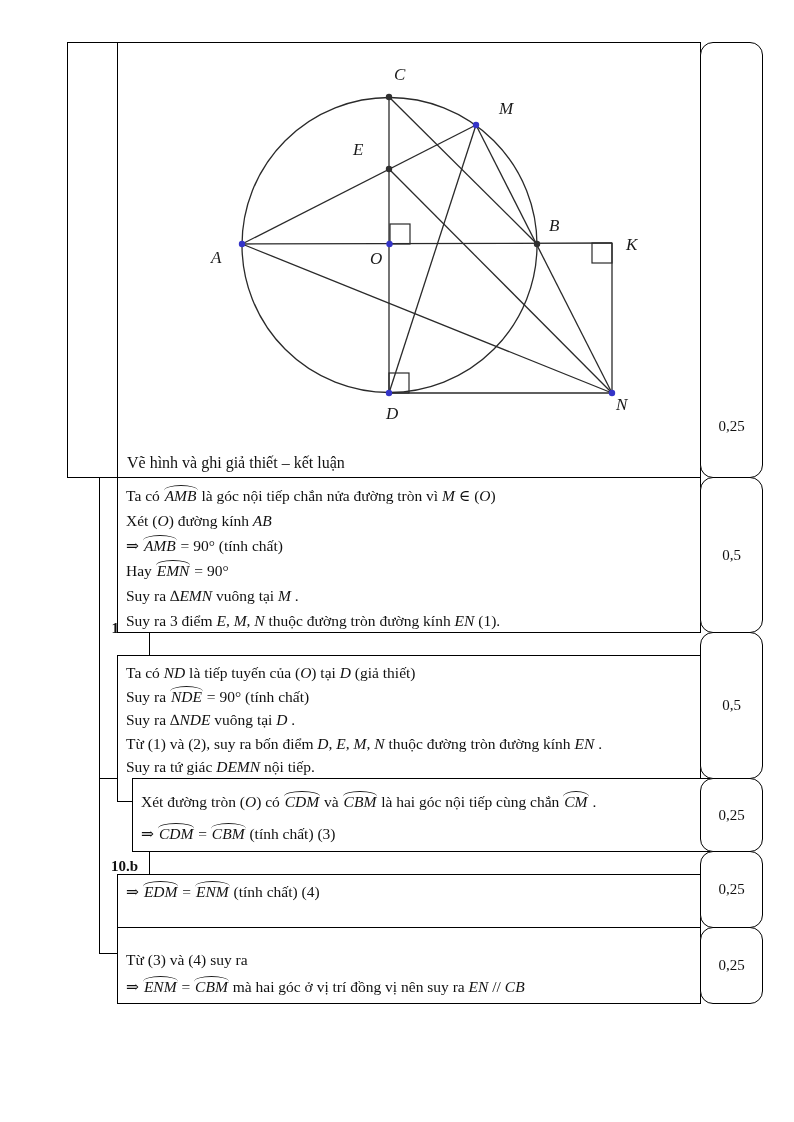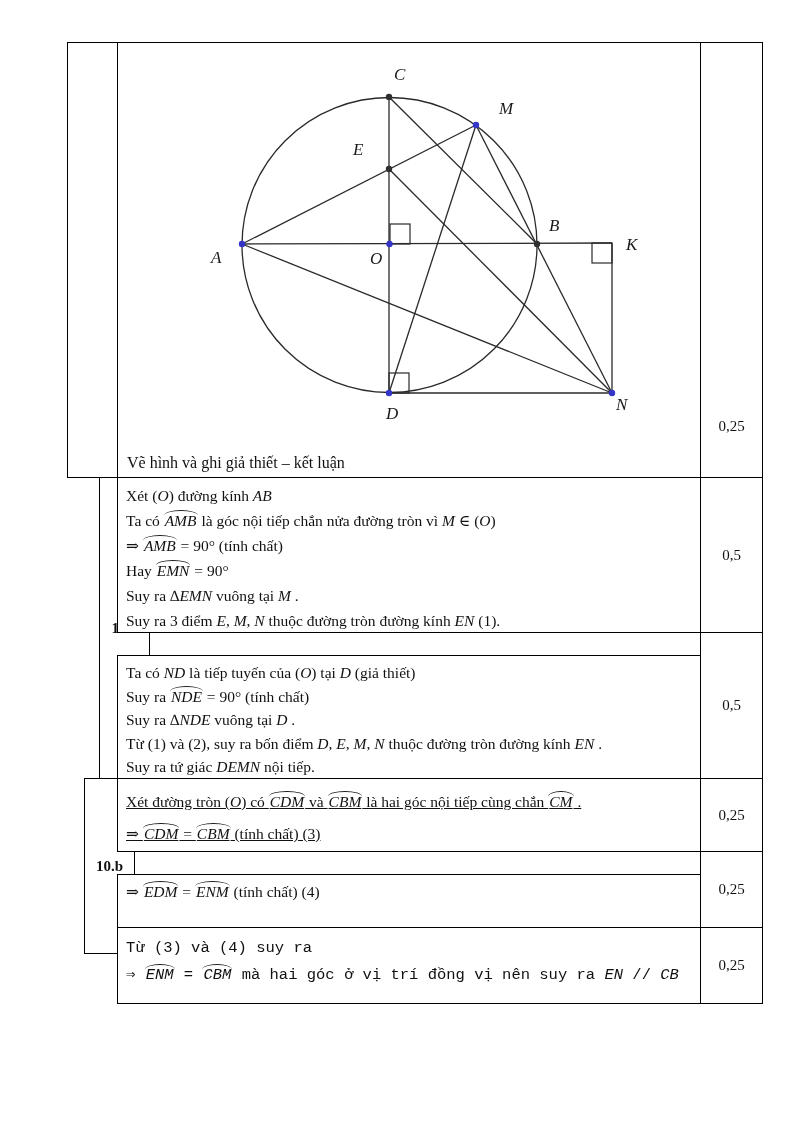--- a/index.html
+++ b/index.html
@@ -3,46 +3,46 @@
 <meta charset="utf-8">
 <style>
   * { margin:0; padding:0; box-sizing:border-box; }
   html,body { background:#ffffff; }
   .page { position:relative; width:794px; height:1122px; background:#fff;
           font-family:"Liberation Serif","DejaVu Serif",serif; color:#111; }
   .cell { position:absolute; border:1px solid #000; background:#fff; }
   .label-cell { display:flex; align-items:center; justify-content:center;
                 font-weight:bold; font-size:15px;margin-left:32px; }
   .content-cell { padding:5px 8px 4px 8px; font-size:15.5px; line-height:25px; }
-  .score-cell { display:flex; align-items:center; justify-content:center; font-size:15px; }
+  .score-cell { display:flex; align-items:center; justify-content:center; font-size:15px;border-radius:13px; }
   .score-low { align-items:flex-end; padding-bottom:42px; }
   .lh23 { line-height:23.5px;margin-top:23px; }
   .lh32 { line-height:32px; padding-top:7px; }
-  .lh27 { line-height:27px; padding-top:7px;font-family:Liberation Mono, monospace; }
+  .lh27 { line-height:27px; padding-top:18px; }
   .mv { font-style:italic; }
   .arc { font-style:italic; position:relative; padding:0 1px; white-space:nowrap; }
   .arc::before { content:""; position:absolute; left:0; right:0; top:-2px; height:6px;
                  border-top:1.4px solid #1a1a1a;
                  border-radius:100% 100% 0 0 / 160% 160% 0 0; }
   .fig-wrap { position:absolute; left:117px; top:42px; width:584px; height:436px; }
   .fig-svg { position:absolute; left:0; top:0; }
   .caption { position:absolute; left:9px; bottom:5px; font-size:16px; }
   svg text { font-family:"Liberation Serif","DejaVu Serif",serif; font-style:italic;
              font-size:17px; fill:#1a1a1a; }
 </style>
 </head>
 <body>
 
 <div class="page">
 
   <div class="cell" style="left:67px; top:42px; width:51px; height:436px;"></div>
   <div class="cell label-cell" style="left:67px; top:477px; width:51px; height:302px;">
     <span>10.a</span>
   </div>
-  <div class="cell label-cell" style="left:52px; top:778px; width:51px; height:176px;">
+  <div class="cell label-cell" style="left:67px; top:778px; width:51px; height:176px;">
     <span>10.b</span>
   </div>
 
   <div class="cell" style="left:117px; top:42px; width:584px; height:436px;text-decoration:underline;">
     <div class="caption">Vẽ hình và ghi giả thiết – kết luận</div>
   </div>
   <div class="fig-wrap">
     <svg class="fig-svg" width="584" height="436" viewBox="117 42 584 436" id="fig">
         <circle cx="389.5" cy="245" r="147.5" fill="none" stroke="#2a2a2a" stroke-width="1.3"></circle>
         <line x1="242" y1="244" x2="612" y2="243" stroke="#2a2a2a" stroke-width="1.3"></line>
@@ -72,35 +72,35 @@
         <text x="499" y="114">M</text>
         <circle cx="612" cy="393" r="3.2" fill="#3434c8"></circle>
         <text x="616" y="410">N</text>
         <circle cx="389.5" cy="244" r="3.2" fill="#3434c8"></circle>
         <text x="370" y="264">O</text>
         <text x="626" y="250">K</text>
       </svg>
   </div>
 
   <div class="cell content-cell" style="left:117px; top:477px; width:584px; height:156px;">
+      <div class="line">Ta có <span class="arc">AMB</span>  là góc nội tiếp chắn nửa đường tròn vì <span class="mv">M</span> ∈ (<span class="mv">O</span>)</div>
       <div class="line">Xét (<span class="mv">O</span>) đường kính <span class="mv">AB</span></div>
-      <div class="line">Ta có <span class="arc">AMB</span>  là góc nội tiếp chắn nửa đường tròn vì <span class="mv">M</span> ∈ (<span class="mv">O</span>)</div>
       <div class="line">⇒ <span class="arc">AMB</span> = 90°  (tính chất)</div>
       <div class="line">Hay  <span class="arc">EMN</span> = 90°</div>
       <div class="line">Suy ra ∆<span class="mv">EMN</span>  vuông tại <span class="mv">M</span> .</div>
       <div class="line">Suy ra 3 điểm  <span class="mv">E</span>, <span class="mv">M</span>, <span class="mv">N</span>  thuộc đường tròn đường kính  <span class="mv">EN</span>  (1).</div>
     </div>
   <div class="cell content-cell lh23" style="left:117px; top:632px; width:584px; height:147px;">
       <div class="line">Ta có <span class="mv">ND</span> là tiếp tuyến của (<span class="mv">O</span>) tại <span class="mv">D</span> (giả thiết)</div>
       <div class="line">Suy ra <span class="arc">NDE</span> = 90° (tính chất)</div>
       <div class="line">Suy ra ∆<span class="mv">NDE</span>  vuông tại <span class="mv">D</span> .</div>
       <div class="line">Từ (1) và (2), suy ra bốn điểm  <span class="mv">D</span>, <span class="mv">E</span>, <span class="mv">M</span>, <span class="mv">N</span>  thuộc đường tròn đường kính  <span class="mv">EN</span> .</div>
       <div class="line">Suy ra tứ giác  <span class="mv">DEMN</span>  nội tiếp.</div>
     </div>
-  <div class="cell content-cell lh32" style="left:117px; top:778px; width:584px; height:74px;text-decoration:underline;">
+  <div class="cell content-cell lh32" style="left:132px; top:778px; width:584px; height:74px;">
       <div class="line">Xét đường tròn (<span class="mv">O</span>) có <span class="arc">CDM</span>  và  <span class="arc">CBM</span>  là hai góc nội tiếp cùng chắn <span class="arc">CM</span> .</div>
       <div class="line">⇒ <span class="arc">CDM</span> = <span class="arc">CBM</span>  (tính chất)   (3)</div>
     </div>
   <div class="cell content-cell lh23" style="left:117px; top:851px; width:584px; height:77px;">
       <div class="line">⇒ <span class="arc">EDM</span> = <span class="arc">ENM</span>  (tính chất)   (4)</div>
     </div>
   <div class="cell content-cell lh27" style="left:117px; top:927px; width:584px; height:77px;">
       <div class="line">Từ (3) và (4) suy ra</div>
       <div class="line">⇒ <span class="arc">ENM</span> = <span class="arc">CBM</span>  mà hai góc ở vị trí đồng vị nên suy ra  <span class="mv">EN</span> // <span class="mv">CB</span></div>
     </div>

